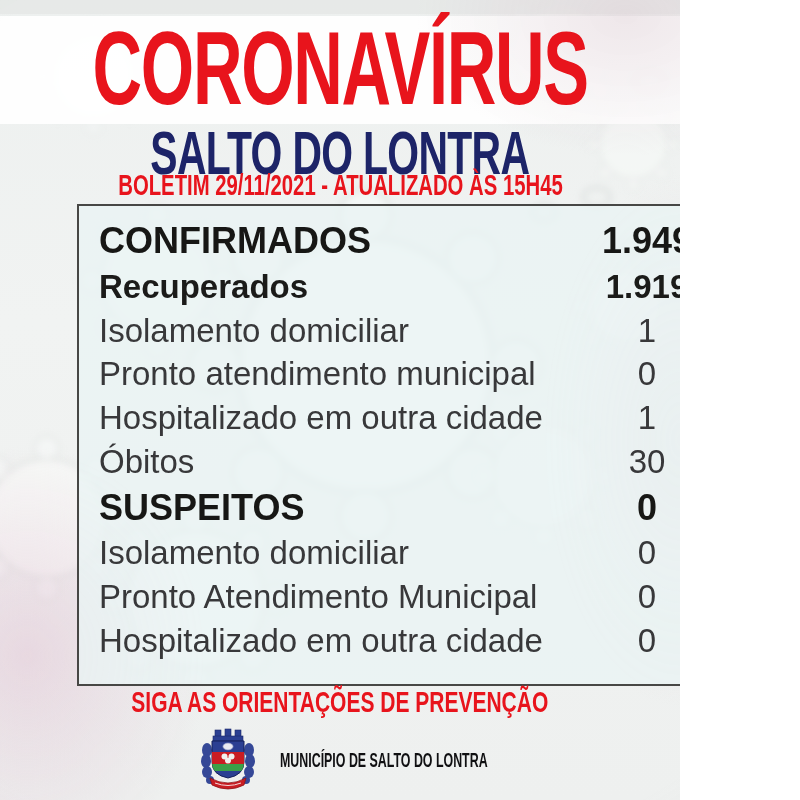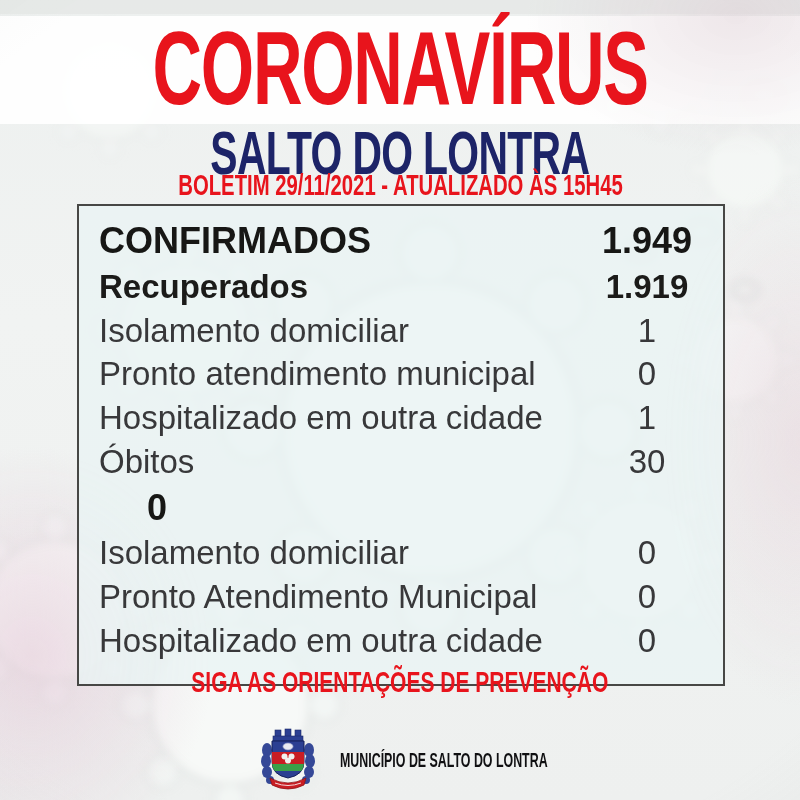--- a/index.html
+++ b/index.html
@@ -1,17 +1,17 @@
 <!DOCTYPE html>
 <html><head>
 <meta charset="utf-8">
 <style>
   html,body{margin:0;padding:0;}
   body{width:800px;height:800px;overflow:hidden;font-family:"Liberation Sans",sans-serif;}
-  .page{position:relative;width:800px;height:800px;background:linear-gradient(180deg,#edf0ef 0%,#f1f3f2 40%,#eef0ef 100%);overflow:hidden;}
+  .page{position:relative;width:680px;height:800px;background:linear-gradient(180deg,#edf0ef 0%,#f1f3f2 40%,#eef0ef 100%);overflow:hidden;}
 
   
   .tint{position:absolute;inset:0;pointer-events:none;
     background:
       radial-gradient(260px 300px at 4% 82%, rgba(226,196,212,.55), rgba(226,196,212,0) 70%),
       radial-gradient(200px 380px at 100% 55%, rgba(228,205,214,.45), rgba(228,205,214,0) 70%),
       radial-gradient(300px 200px at 92% 2%, rgba(221,206,212,.5), rgba(221,206,212,0) 70%),
       radial-gradient(900px 760px at 50% 50%, rgba(0,0,0,0) 62%, rgba(165,172,170,.18) 100%);}
   .top-strip{position:absolute;top:0;left:0;right:0;height:14px;background:#e4e7e6;opacity:.75;}
   .bg-virus{position:absolute;inset:0;pointer-events:none;}
@@ -30,21 +30,21 @@
   .stats-box{position:absolute;top:204px;left:77px;width:648px;height:482px;box-sizing:border-box;
     border:2px solid #474745;background:rgba(233,243,243,.78);
     display:flex;flex-direction:column;justify-content:space-between;padding:14px 18px 24px 20px;}
   .stat-row{display:flex;align-items:center;justify-content:space-between;}
   .stat-label{flex:1;text-align:left;}
   .stat-value{width:116px;text-align:center;}
   .stat-row.primary .stat-label,.stat-row.primary .stat-value{font-size:36px;font-weight:bold;color:#171715;letter-spacing:0;}
   .stat-row.secondary .stat-label,.stat-row.secondary .stat-value{font-size:33px;font-weight:bold;color:#1b1b19;}
   .stat-row.normal .stat-label,.stat-row.normal .stat-value{font-size:33px;font-weight:400;color:#38383a;}
 
-  .prevention{top:667px;height:30px;}
+  .prevention{top:687px;height:30px;}
   .prevention .condense{font-size:30px;line-height:30px;font-weight:bold;color:#e8141c;transform:scaleX(.7);}
 
   .brand-row{position:absolute;top:726px;left:0;right:0;height:68px;display:flex;justify-content:center;align-items:center;gap:24px;}
   .coat{width:56px;height:64px;flex:0 0 auto;}
   .muni-wrap{width:200px;overflow:visible;}
   .muni-wrap .condense{font-size:20px;font-weight:bold;color:#101012;transform:scaleX(.62);transform-origin:left center;}
 </style>
 </head>
 <body>
 
@@ -121,20 +121,21 @@
       </div>
       <div class="stat-row normal">
         <span class="stat-label">Hospitalizado em outra cidade</span>
         <span class="stat-value">1</span>
       </div>
       <div class="stat-row normal">
         <span class="stat-label">Óbitos</span>
         <span class="stat-value">30</span>
       </div>
       <div class="stat-row primary">
+        <span class="stat-label">SUSPEITOS</span>
         <span class="stat-value">0</span>
       </div>
       <div class="stat-row normal">
         <span class="stat-label">Isolamento domiciliar</span>
         <span class="stat-value">0</span>
       </div>
       <div class="stat-row normal">
         <span class="stat-label">Pronto Atendimento Municipal</span>
         <span class="stat-value">0</span>
       </div>

